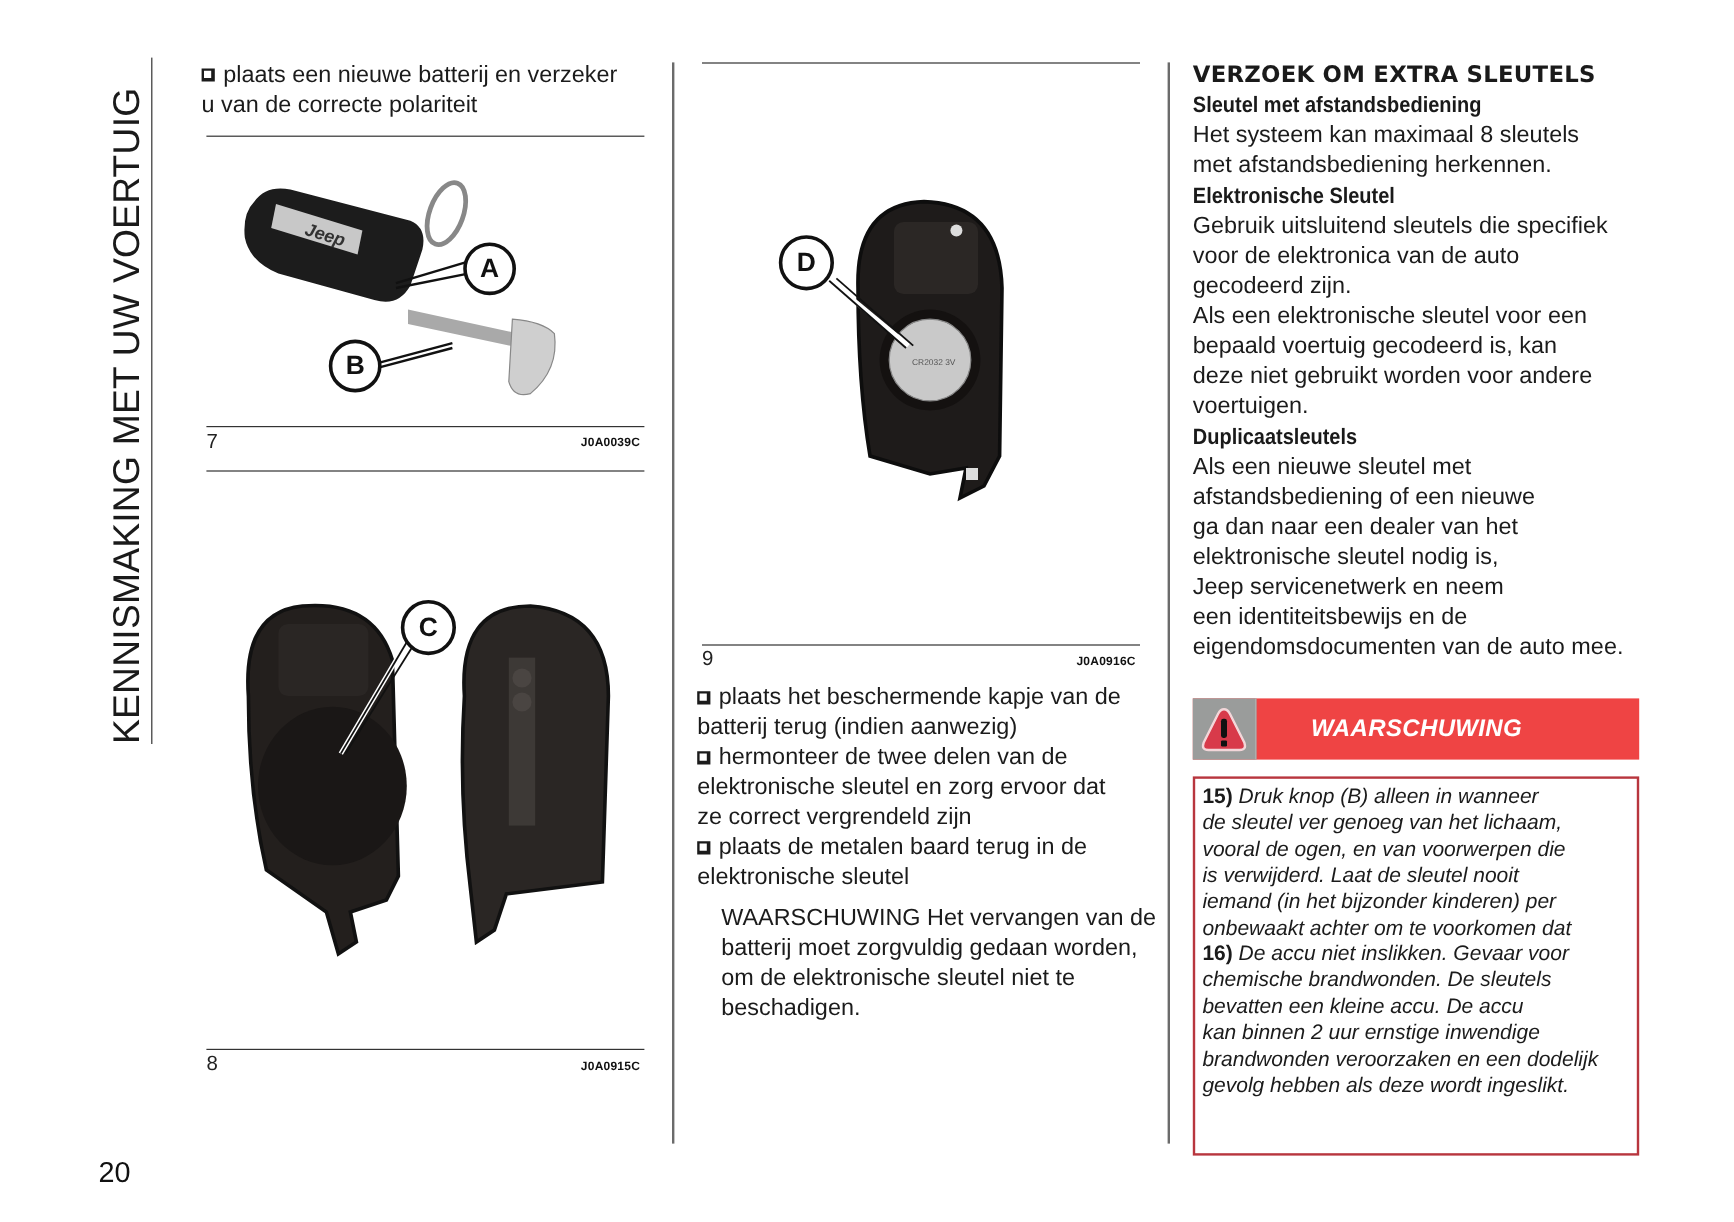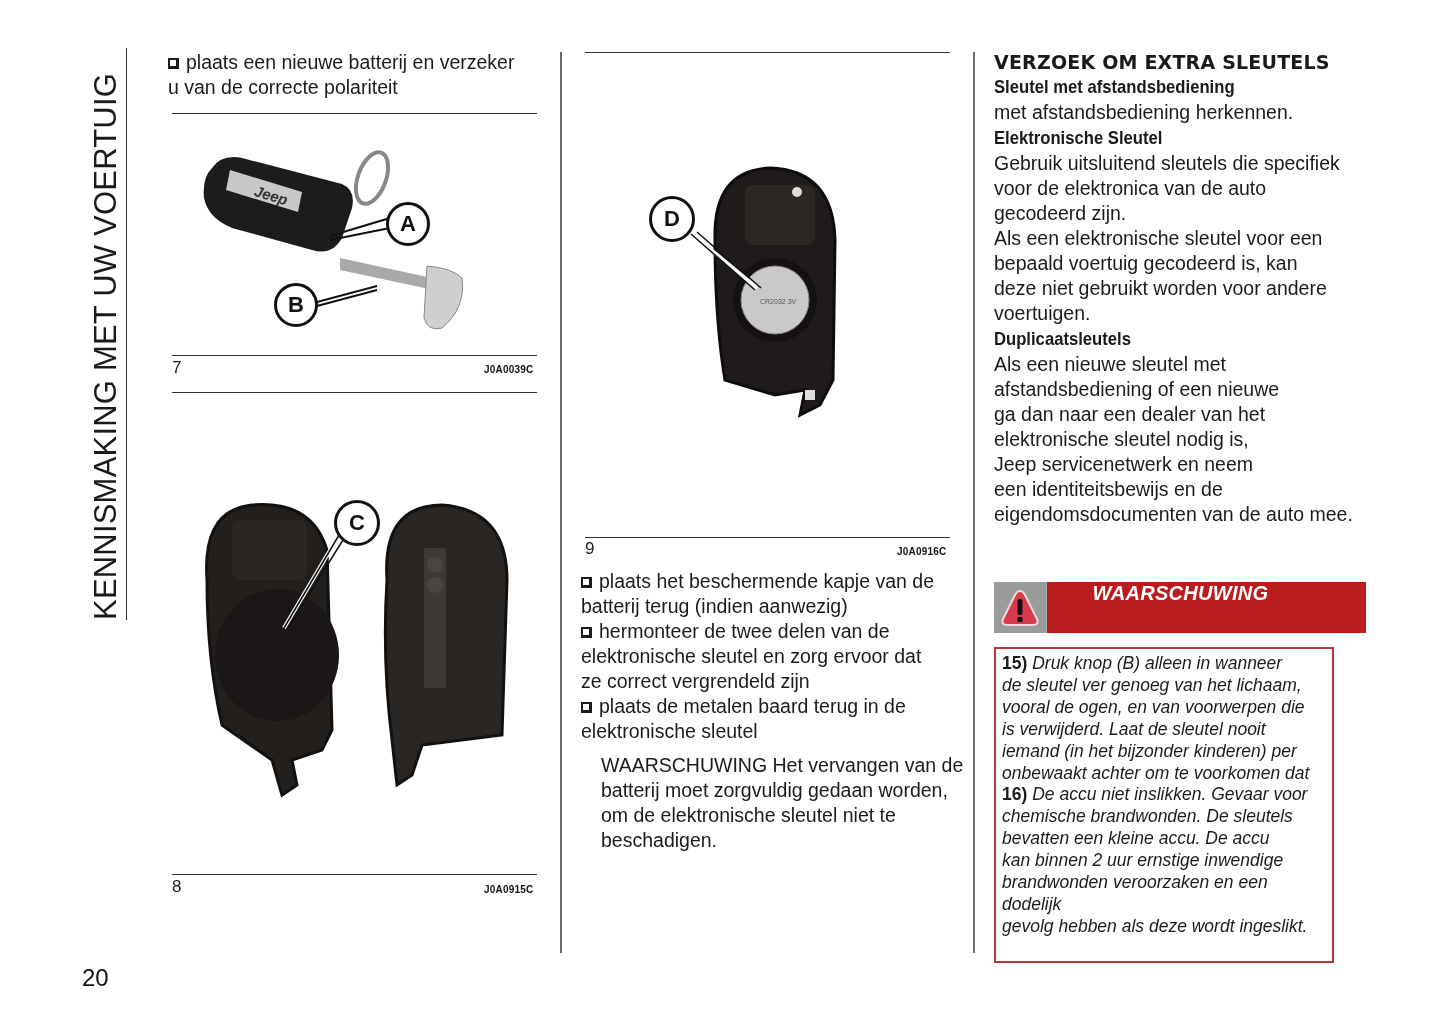--- a/index.html
+++ b/index.html
@@ -36,27 +36,27 @@
   .fig-code { position: absolute; font-size: 10px; font-weight: bold; color: #111; letter-spacing: 0.2px; text-align: right; }
 
   .section-heading {
     font-family: "DejaVu Sans", sans-serif; font-weight: bold; font-size: 19px;
     letter-spacing: 0.2px; color: #1a1a1a; line-height: 24px;
   }
   .sub-heading { font-weight: bold; font-size: 18.5px; line-height: 26px; color: #1a1a1a; font-family: "Liberation Sans Narrow", "Liberation Sans", sans-serif; transform: scaleX(0.9); transform-origin: left; }
 
   .warn-bar {
     position: absolute; left: 994px; top: 582px; width: 372px; height: 51px;
-    background: #b91c1c; display: flex; align-items: flex-start;
+    background: #ef4444; display: flex; align-items: center;
   }
   .warn-icon-cell { width: 52px; height: 51px; background: #9a9c9b; display: flex; align-items: center; justify-content: center; border-right: 1px solid #b0b2b1; }
   .warn-title { flex: 1; text-align: center; color: #ffffff; font-style: italic; font-weight: bold; font-size: 20px; letter-spacing: 0.3px; padding-right: 52px; }
 
   .warn-box {
-    position: absolute; left: 994px; top: 647px; width: 340px; height: 316px;
+    position: absolute; left: 994px; top: 647px; width: 372px; height: 316px;
     border: 2px solid #b8363e; box-sizing: border-box; padding: 4px 6px 0 6px;
     font-size: 17.5px; line-height: 21.9px; font-style: italic; color: #1b1b1b;
   }
   .warn-box .num { font-style: normal; font-weight: bold; }
 
   .figure { position: absolute; }
   .callout-circle {
     position: absolute; width: 44px; height: 44px; border-radius: 50%;
     border: 3px solid #111; background: #fff; box-sizing: border-box;
     display: flex; align-items: center; justify-content: center;
@@ -170,20 +170,21 @@
   <div>batterij moet zorgvuldig gedaan worden,</div>
   <div>om de elektronische sleutel niet te</div>
   <div>beschadigen.</div>
 </div>
 
 <div class="abs" style="left:994px; top:50px; width:380px;">
   <div class="section-heading">VERZOEK OM EXTRA SLEUTELS</div>
 
   <div class="sub-heading">Sleutel met afstandsbediening</div>
   <div class="body-text">
+    <div>Het systeem kan maximaal 8 sleutels</div>
     <div>met afstandsbediening herkennen.</div>
   </div>
 
   <div class="sub-heading">Elektronische Sleutel</div>
   <div class="body-text">
     <div>Gebruik uitsluitend sleutels die specifiek</div>
     <div>voor de elektronica van de auto</div>
     <div>gecodeerd zijn.</div>
   </div>
   <div class="body-text">

